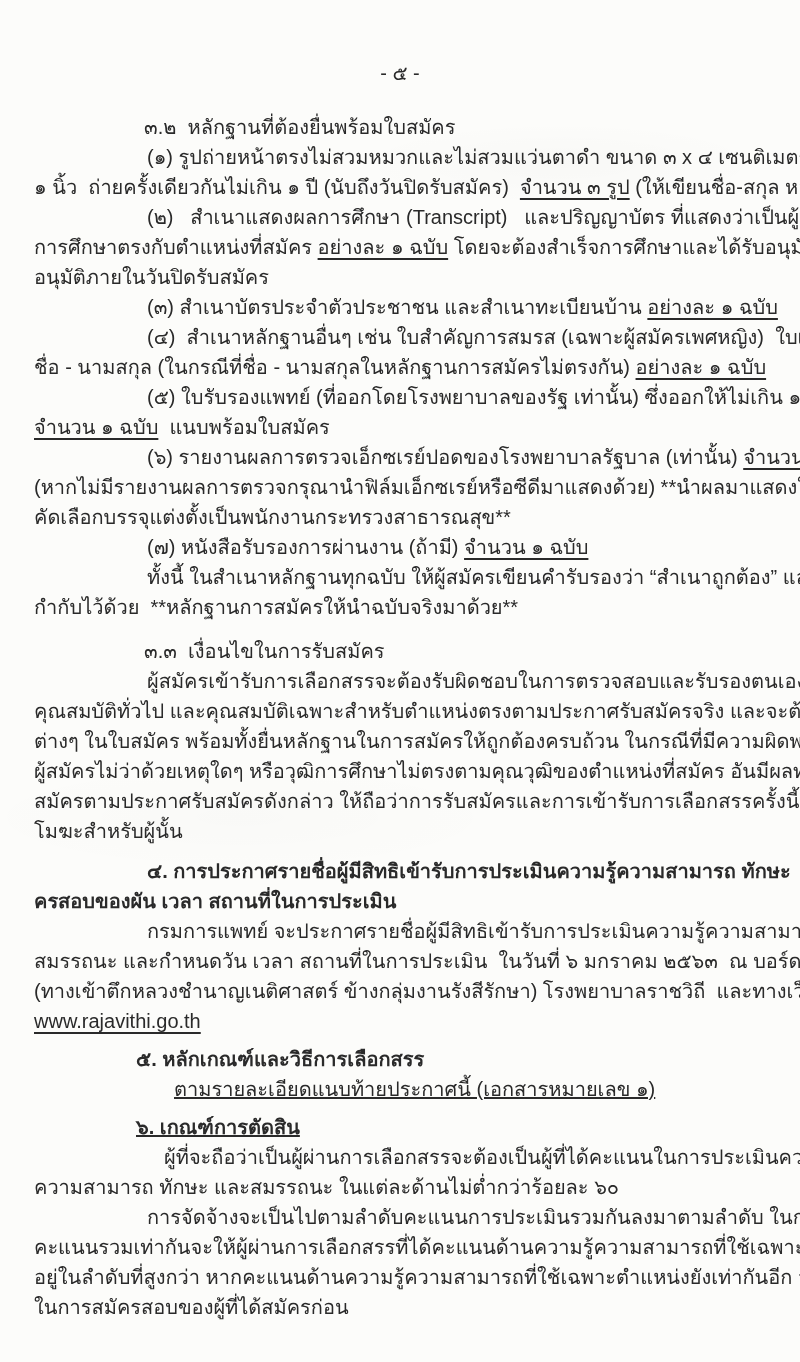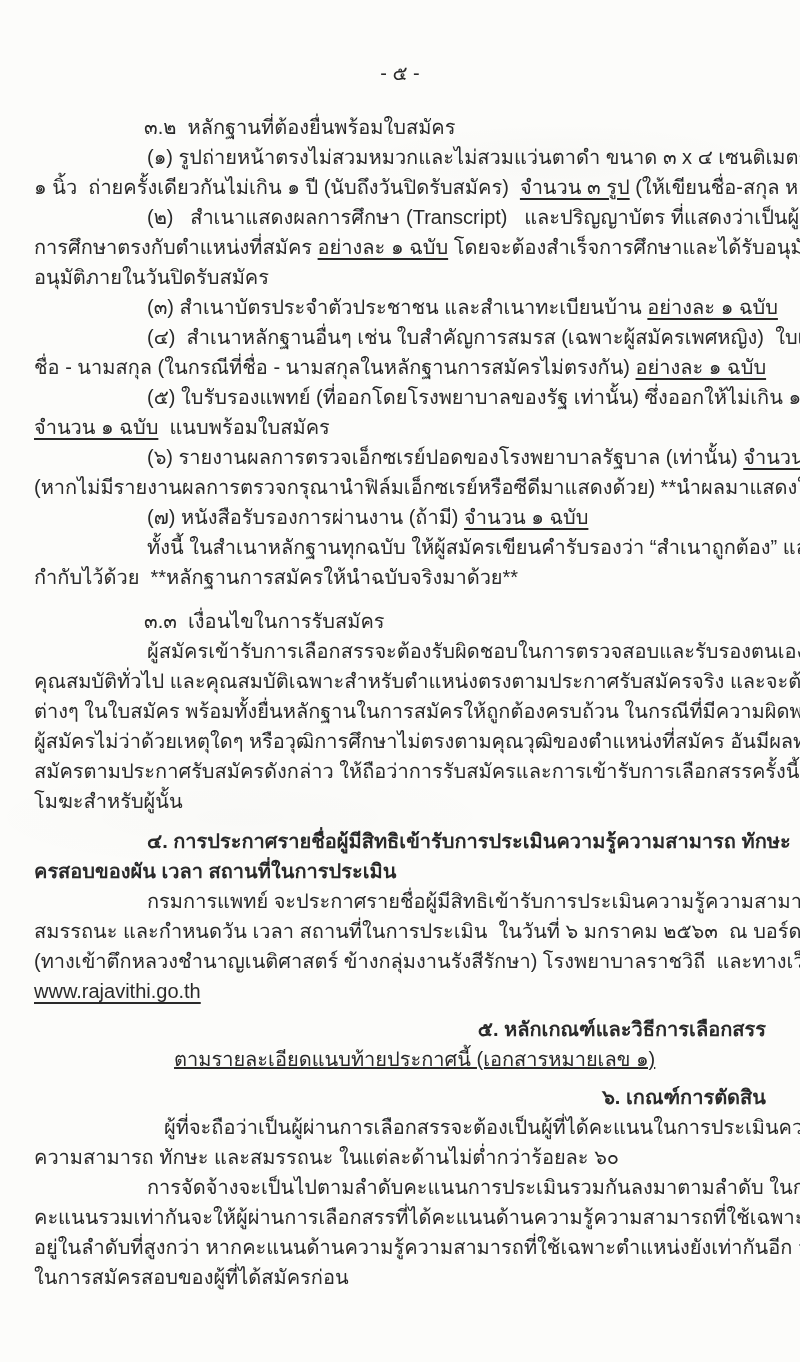--- a/index.html
+++ b/index.html
@@ -28,23 +28,23 @@
   }
   .line.center { text-align: center; }
   .line.right  { text-align: right; padding-right: 6px; }
   .line.ind    { text-indent: 113px; }   
   .line.ind2   { text-indent: 130px; }   
   .line.sub    { text-indent: 140px; text-decoration: underline; }   
   .block.h32, .block.h33 { margin-left: 110px; font-weight: normal; }
   .block.h32 { margin-top: 24px; }
   .block.h33 { margin-top: 14px; }
   .block.h4  { margin-top: 10px; font-weight: bold; }
-  .block.h5, .block.h6 { margin-left: 102px; font-weight: bold; text-align: right; }
+  .block.h5, .block.h6 { margin-left: 102px; font-weight: bold; }
   .block.h5  { margin-top: 8px; }
-  .block.h6  { margin-top: 8px; }
+  .block.h6  { margin-top: 8px; text-decoration: underline; }
   .block.cont { margin-top: 6px; }
   span.bold { font-weight: normal; }
   span.underline { text-decoration: underline; text-underline-offset: 4px; text-decoration-thickness: 1.5px; }
 </style>
 </head>
 <body>
 
 <div class="page">
   <div>
       <div class="block pagenum">
@@ -69,20 +69,21 @@
         <div class="line ind"><span>(๔)  สำเนาหลักฐานอื่นๆ เช่น ใบสำคัญการสมรส (เฉพาะผู้สมัครเพศหญิง)  ใบเปลี่ยน</span></div>
         <div class="line"><span>ชื่อ - นามสกุล (ในกรณีที่ชื่อ - นามสกุลในหลักฐานการสมัครไม่ตรงกัน) </span><span class="underline">อย่างละ ๑ ฉบับ</span></div>
       </div>
       <div class="block para">
         <div class="line ind"><span>(๕) ใบรับรองแพทย์ (ที่ออกโดยโรงพยาบาลของรัฐ เท่านั้น) ซึ่งออกให้ไม่เกิน ๑ เดือน</span></div>
         <div class="line"><span class="underline">จำนวน ๑ ฉบับ</span><span>  แนบพร้อมใบสมัคร</span></div>
       </div>
       <div class="block para">
         <div class="line ind"><span>(๖) รายงานผลการตรวจเอ็กซเรย์ปอดของโรงพยาบาลรัฐบาล (เท่านั้น) </span><span class="underline">จำนวน ๑ ฉบับ</span></div>
         <div class="line"><span>(หากไม่มีรายงานผลการตรวจกรุณานำฟิล์มเอ็กซเรย์หรือซีดีมาแสดงด้วย) **นำผลมาแสดงให้เมื่อได้รับการ</span></div>
+        <div class="line"><span>คัดเลือกบรรจุแต่งตั้งเป็นพนักงานกระทรวงสาธารณสุข**</span></div>
       </div>
       <div class="block para">
         <div class="line ind"><span>(๗) หนังสือรับรองการผ่านงาน (ถ้ามี) </span><span class="underline">จำนวน ๑ ฉบับ</span></div>
       </div>
       <div class="block para">
         <div class="line ind"><span>ทั้งนี้ ในสำเนาหลักฐานทุกฉบับ ให้ผู้สมัครเขียนคำรับรองว่า “สำเนาถูกต้อง” และลงชื่อ</span></div>
         <div class="line"><span>กำกับไว้ด้วย  </span><span class="bold">**หลักฐานการสมัครให้นำฉบับจริงมาด้วย**</span></div>
       </div>
       <div class="block h33">
         <div class="line"><span>๓.๓  เงื่อนไขในการรับสมัคร</span></div>

